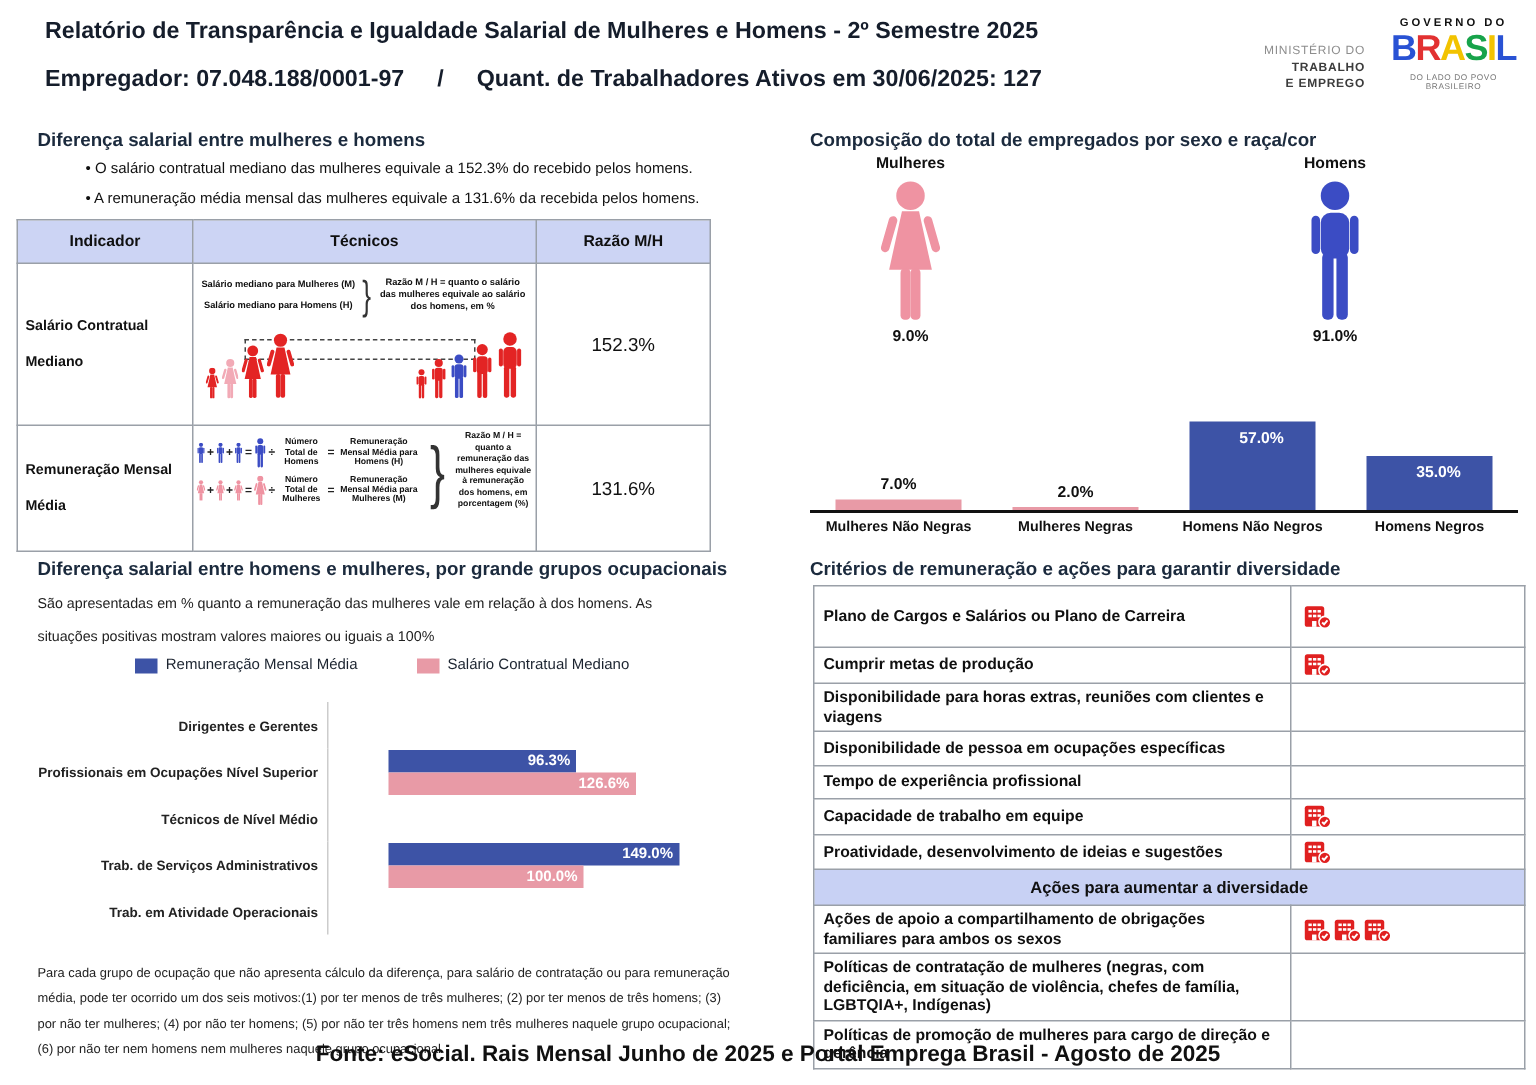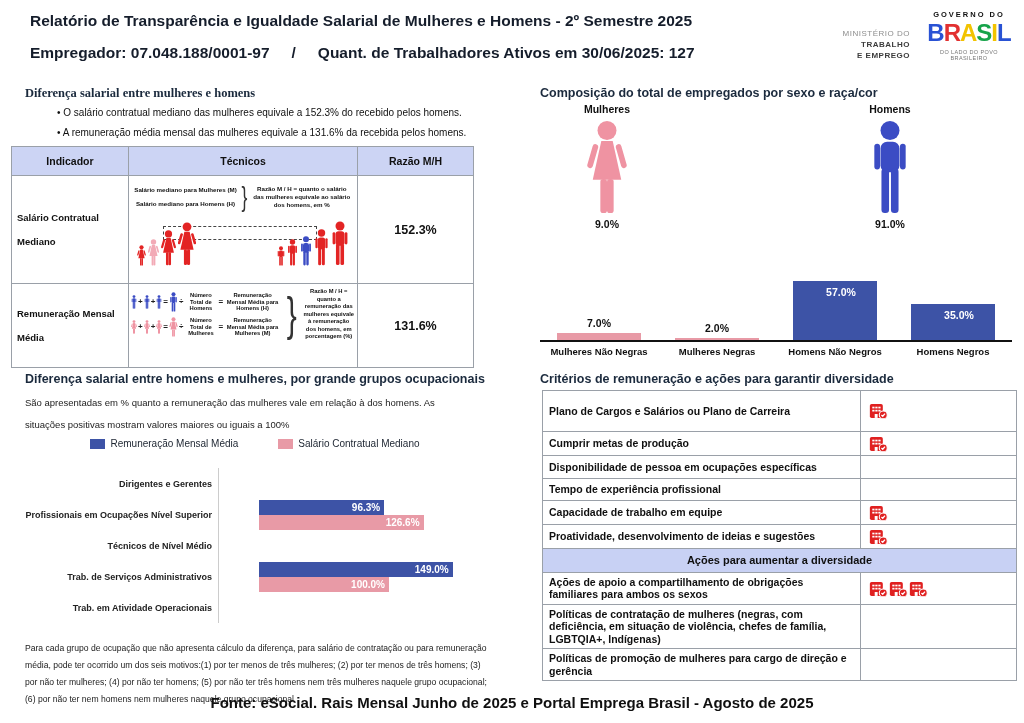--- a/index.html
+++ b/index.html
@@ -26,21 +26,21 @@
 
   
   .bullet{left:57px;font-size:10px;color:#101010;}
   .bullet::before{content:'• ';}
 
   
   #ind-table{position:absolute;left:11px;top:146px;width:462px;border-collapse:collapse;table-layout:fixed;}
   #ind-table th,#ind-table td{border:1px solid #9aa0a8;}
   #ind-table th{background:#ccd4f4;font-size:10.5px;height:26px;color:#101010;}
   .ind-name{font-size:9.5px;font-weight:bold;padding-left:5px;vertical-align:middle;line-height:24px;}
-  .ind-ratio{font-size:12.5px;font-weight:bold;text-align:center;}
+  .ind-ratio{font-size:12.5px;font-weight:normal;text-align:center;}
   .def-cell{vertical-align:top;padding:0;}
 
   .def1-top{display:flex;justify-content:center;align-items:center;gap:3px;padding-top:7px;}
   .def1-labels{font-size:6.2px;line-height:14px;font-weight:bold;text-align:center;color:#101010;}
   .brace{font-weight:100;color:#333;line-height:1;transform:scaleX(.65);}
   .def1-brace{font-size:27px;}
   .def1-brace::before{content:'}';}
   .def1-note{width:100px;font-size:6.2px;line-height:8px;font-weight:bold;text-align:center;color:#101010;}
   .fig-row{position:relative;height:58px;margin:0 2px;}
   .fig-group{position:absolute;bottom:3px;display:flex;align-items:flex-end;gap:2px;}
@@ -128,21 +128,21 @@
     <div class="m1">MINISTÉRIO DO</div>
     <div class="m2">TRABALHO</div>
     <div class="m2">E EMPREGO</div>
   </div>
   <div class="abs gov">
     <div class="gov-top">GOVERNO DO</div>
     <div class="gov-name"><span class="c-b">B</span><span class="c-r">R</span><span class="c-y">A</span><span class="c-g">S</span><span class="c-y">I</span><span class="c-b">L</span></div>
     <div class="gov-tag">DO LADO DO POVO BRASILEIRO</div>
   </div>
 
-  <div class="abs sec-title" style="left:25px;top:86px;font-family:Liberation Serif, serif;">Diferença salarial entre mulheres e homens</div>
+  <div class="abs sec-title" style="left:25px;top:86px;">Diferença salarial entre mulheres e homens</div>
   <div class="abs bullet" style="top:107px;">O salário contratual mediano das mulheres equivale a 152.3% do recebido pelos homens.</div>
   <div class="abs bullet" style="top:127px;">A remuneração média mensal das mulheres equivale a 131.6% da recebida pelos homens.</div>
 
   <table id="ind-table">
     <colgroup>
         <col style="width:117px">
         <col style="width:229px">
         <col style="width:116px">
       </colgroup>
     <tbody>
@@ -375,20 +375,24 @@
               <rect x="10.8" y="5" width="2.6" height="2" fill="#fff"></rect>
     <rect x="3.8" y="8.6" width="2.6" height="2" fill="#fff"></rect>
               <rect x="7.3" y="8.6" width="2.6" height="2" fill="#fff"></rect>
               <rect x="10.8" y="8.6" width="2.6" height="2" fill="#fff"></rect>
     <rect x="6.6" y="13.5" width="3.4" height="4.5" fill="#fff"></rect>
     <circle cx="16.5" cy="14.5" r="4.6" fill="#e02020" stroke="#fff" stroke-width="1.2"></circle>
     <path d="M14.4 14.6 l1.5 1.5 2.6-3.1" stroke="#fff" stroke-width="1.5" fill="none"></path>
   </svg></td>
         </tr>
     <tr style="height:23px;">
+          <td class="crit-label">Disponibilidade para horas extras, reuniões com clientes e viagens</td>
+          <td class="crit-check"></td>
+        </tr>
+    <tr style="height:23px;">
           <td class="crit-label">Disponibilidade de pessoa em ocupações específicas</td>
           <td class="crit-check"></td>
         </tr>
     <tr style="height:22px;">
           <td class="crit-label">Tempo de experiência profissional</td>
           <td class="crit-check"></td>
         </tr>
     <tr style="height:24px;">
           <td class="crit-label">Capacidade de trabalho em equipe</td>
           <td class="crit-check"><svg width="19" height="18" viewBox="0 0 22 20">

